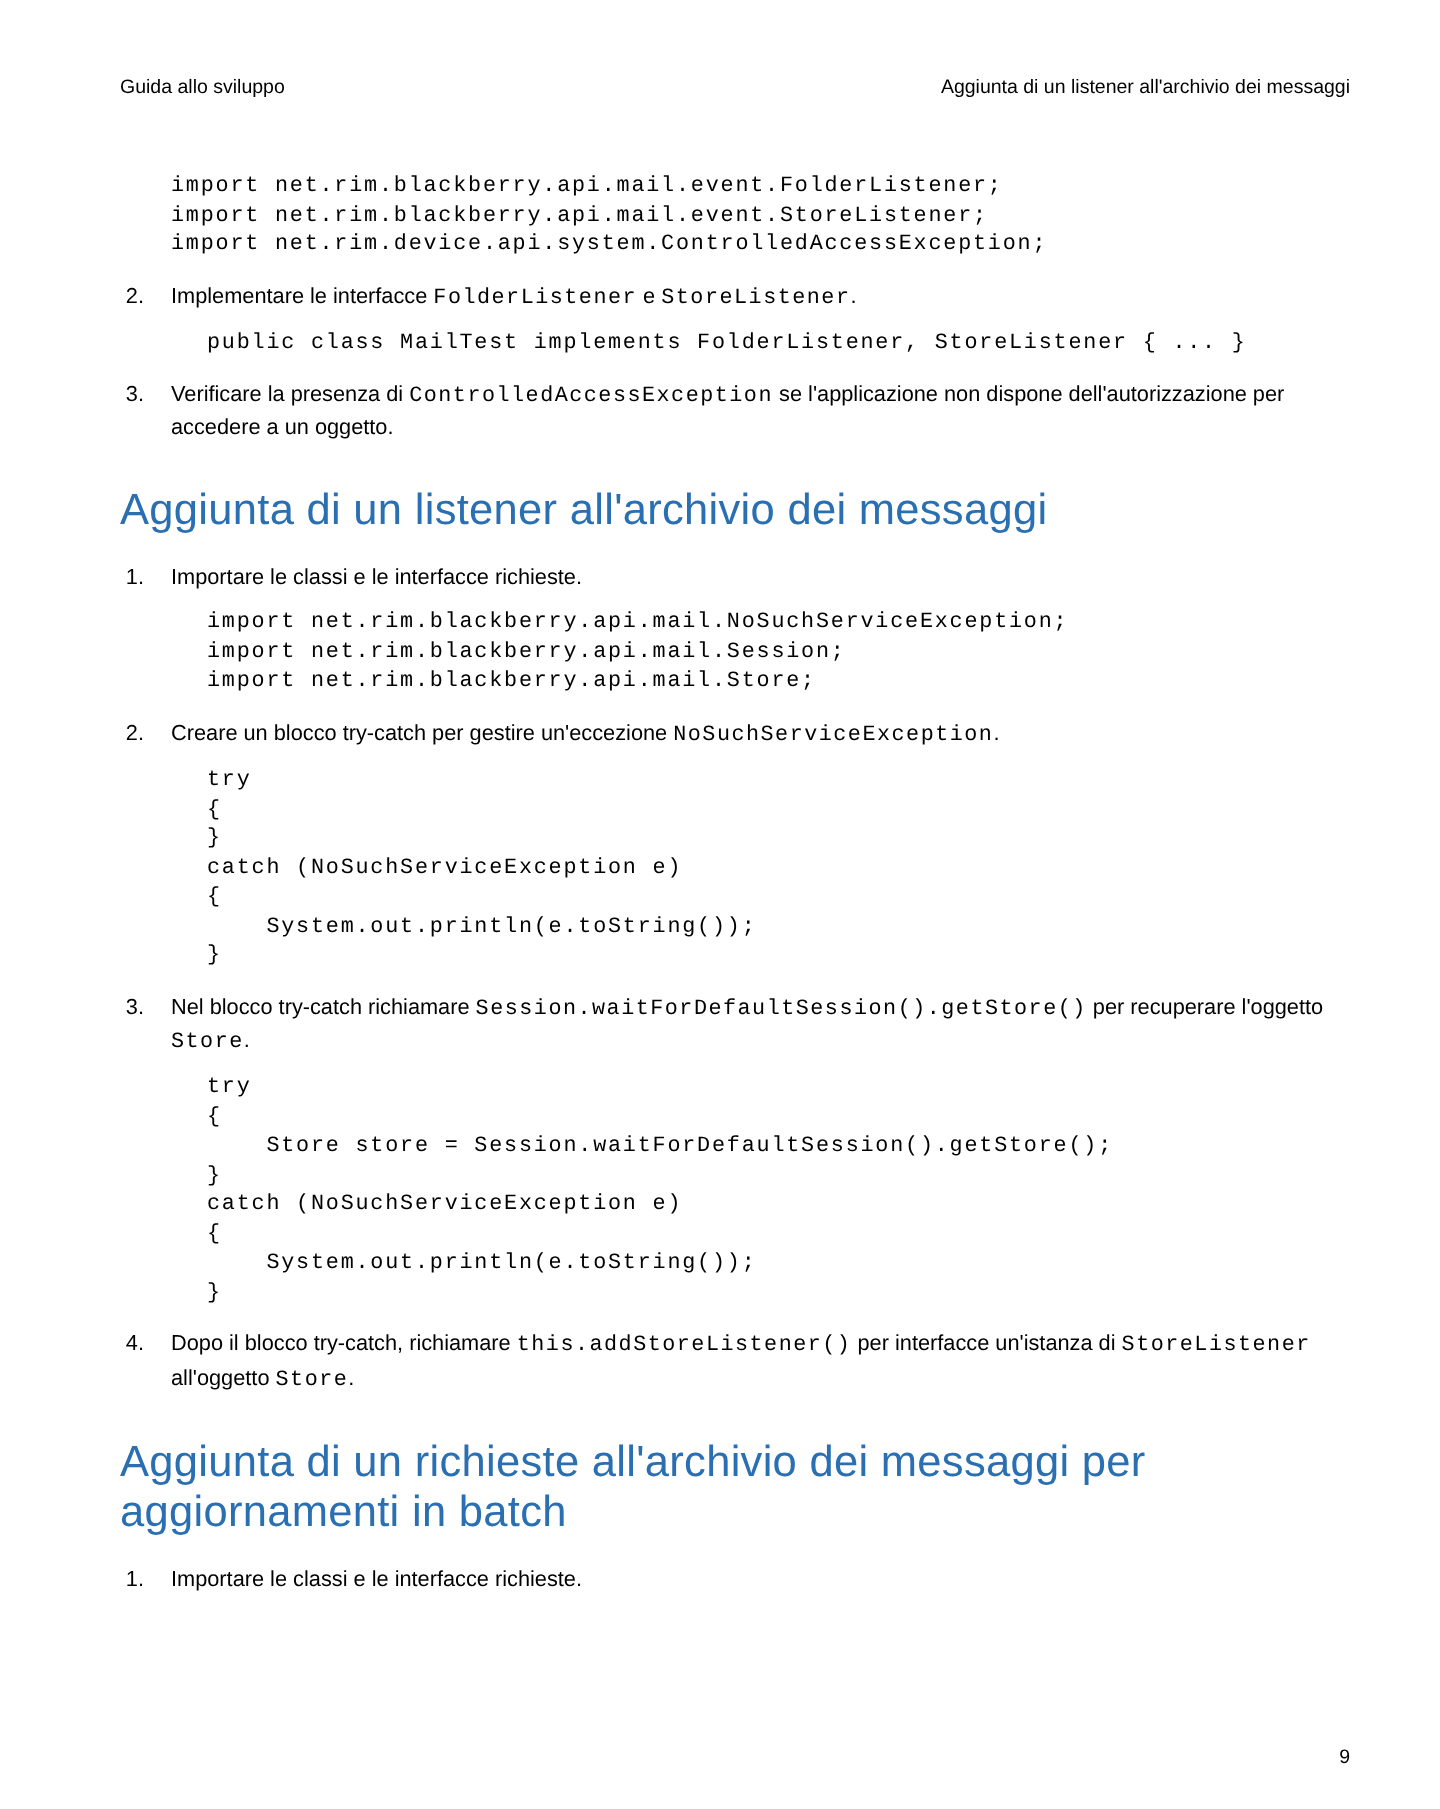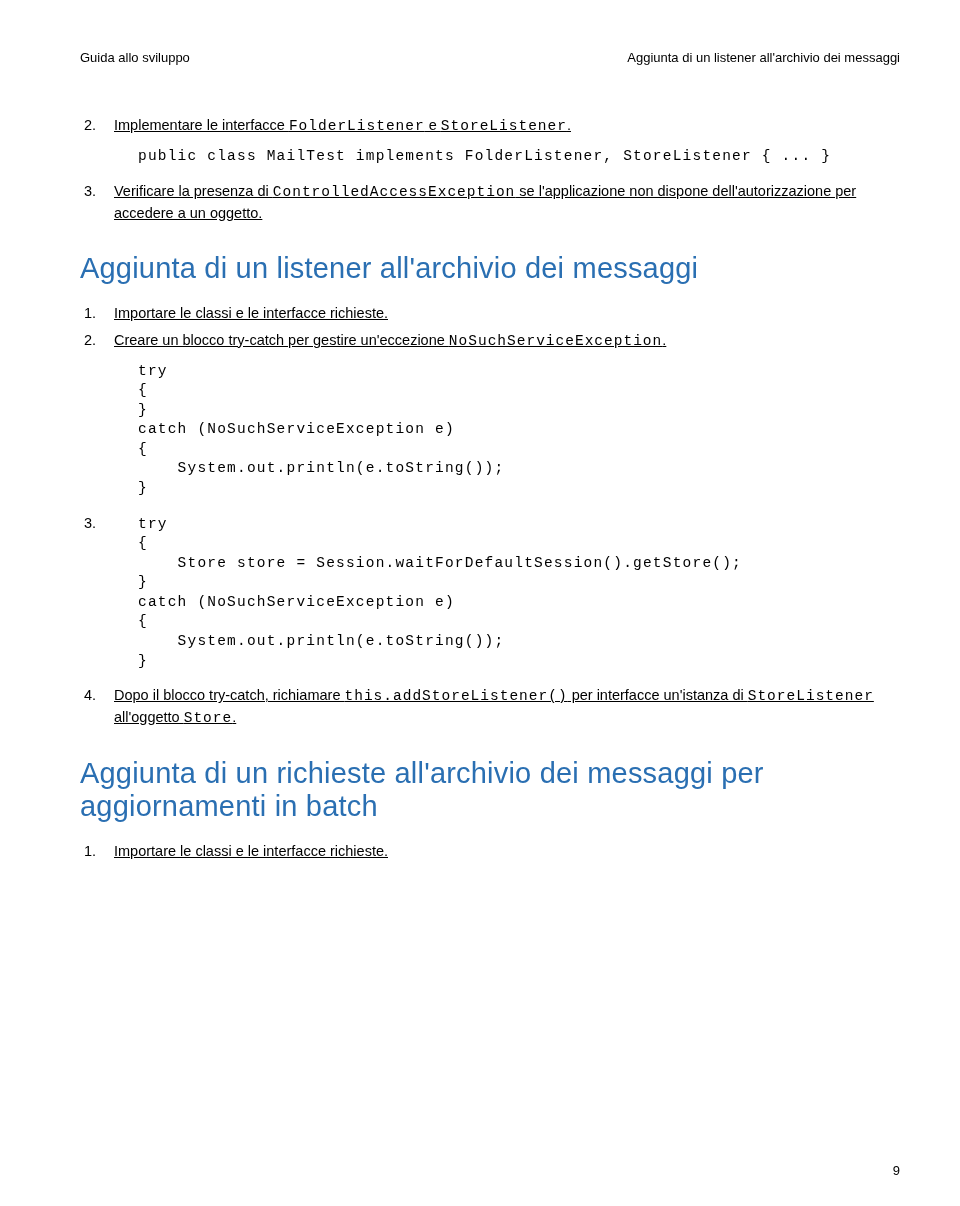--- a/index.html
+++ b/index.html
@@ -42,21 +42,20 @@
   }
   ol.steps > li {
     font-size: 14.5px;
     line-height: 1.45;
     margin-bottom: 4px;
     padding-left: 14px;
   }
   ol.steps > li .step-text {
     display: block;
     margin-bottom: 6px;
-    text-decoration: underline;
   }
   .code-block.nested {
     margin-left: 24px;
   }
   h1.blue {
     color: #2a6fb2;
     font-weight: 300;
     font-size: 29px;
     margin: 28px 0 18px 0;
     letter-spacing: 0.2px;
@@ -71,54 +70,63 @@
 </head>
 <body>
 
 <div class="page">
 
   <div class="header-row">
     <span>Guida allo sviluppo</span>
     <span>Aggiunta di un listener all'archivio dei messaggi</span>
   </div>
 
+  <div class="code-block">import net.rim.blackberry.api.mail.event.FolderListener;
+import net.rim.blackberry.api.mail.event.StoreListener;
+import net.rim.device.api.system.ControlledAccessException;</div>
 
   <ol class="steps" start="2">
     <li>
       <span class="step-text">
         <span>Implementare le interfacce </span><span class="code-inline">FolderListener</span><span> e </span><span class="code-inline">StoreListener</span><span>.</span>
       </span>
       <div class="code-block nested">public class MailTest implements FolderListener, StoreListener { ... }</div>
     </li>
     <li>
       <span class="step-text">
         <span>Verificare la presenza di </span><span class="code-inline">ControlledAccessException</span><span> se l'applicazione non dispone dell'autorizzazione per accedere a un oggetto.</span>
       </span>
     </li>
   </ol>
 
   <h1 class="blue">Aggiunta di un listener all'archivio dei messaggi</h1>
 
   <ol class="steps">
     <li>
       <span class="step-text">Importare le classi e le interfacce richieste.</span>
+      <div class="code-block nested">import net.rim.blackberry.api.mail.NoSuchServiceException;
+import net.rim.blackberry.api.mail.Session;
+import net.rim.blackberry.api.mail.Store;</div>
     </li>
     <li>
       <span class="step-text">
         <span>Creare un blocco try-catch per gestire un'eccezione </span><span class="code-inline">NoSuchServiceException</span><span>.</span>
       </span>
       <div class="code-block nested">try
 {
 }
 catch (NoSuchServiceException e)
 {
     System.out.println(e.toString());
 }</div>
     </li>
     <li>
+      <span class="step-text">
+        <span>Nel blocco try-catch richiamare </span><span class="code-inline">Session.waitForDefaultSession().getStore()</span><span> per recuperare l'oggetto </span><span class="code-inline">Store</span><span>.</span>
+      </span>
       <div class="code-block nested">try
 {
     Store store = Session.waitForDefaultSession().getStore();
 }
 catch (NoSuchServiceException e)
 {
     System.out.println(e.toString());
 }</div>
     </li>
     <li>

